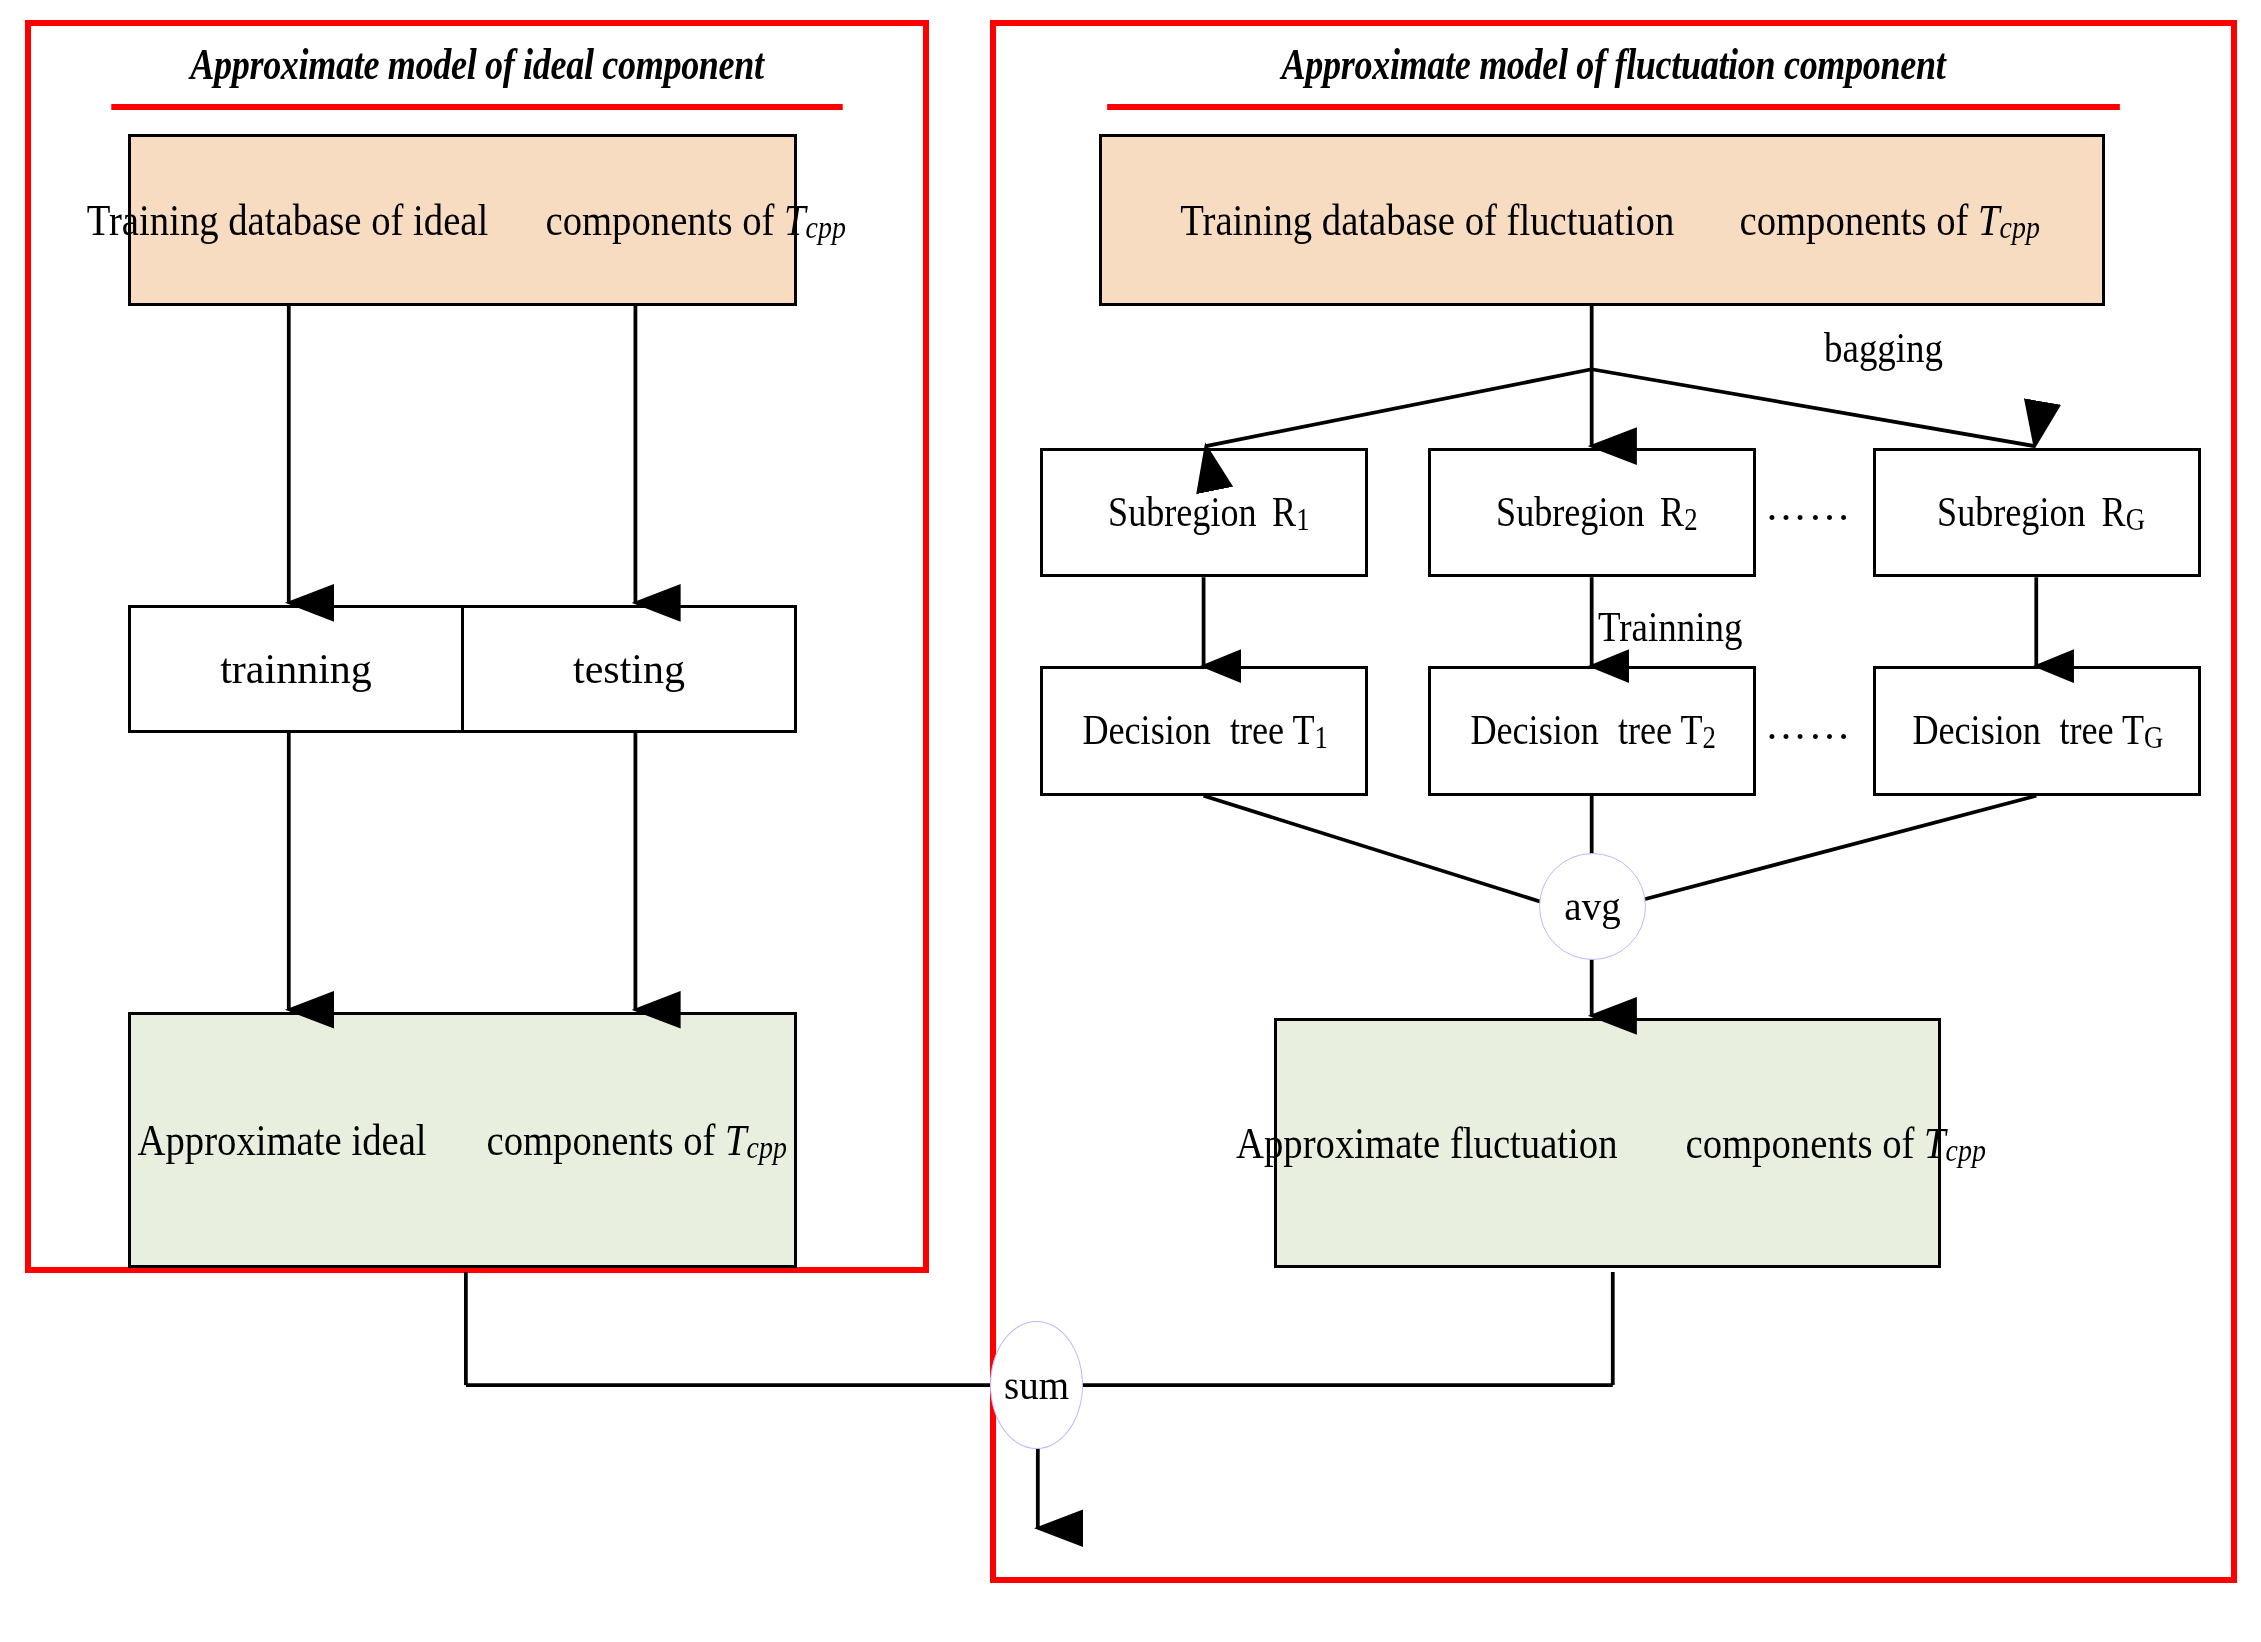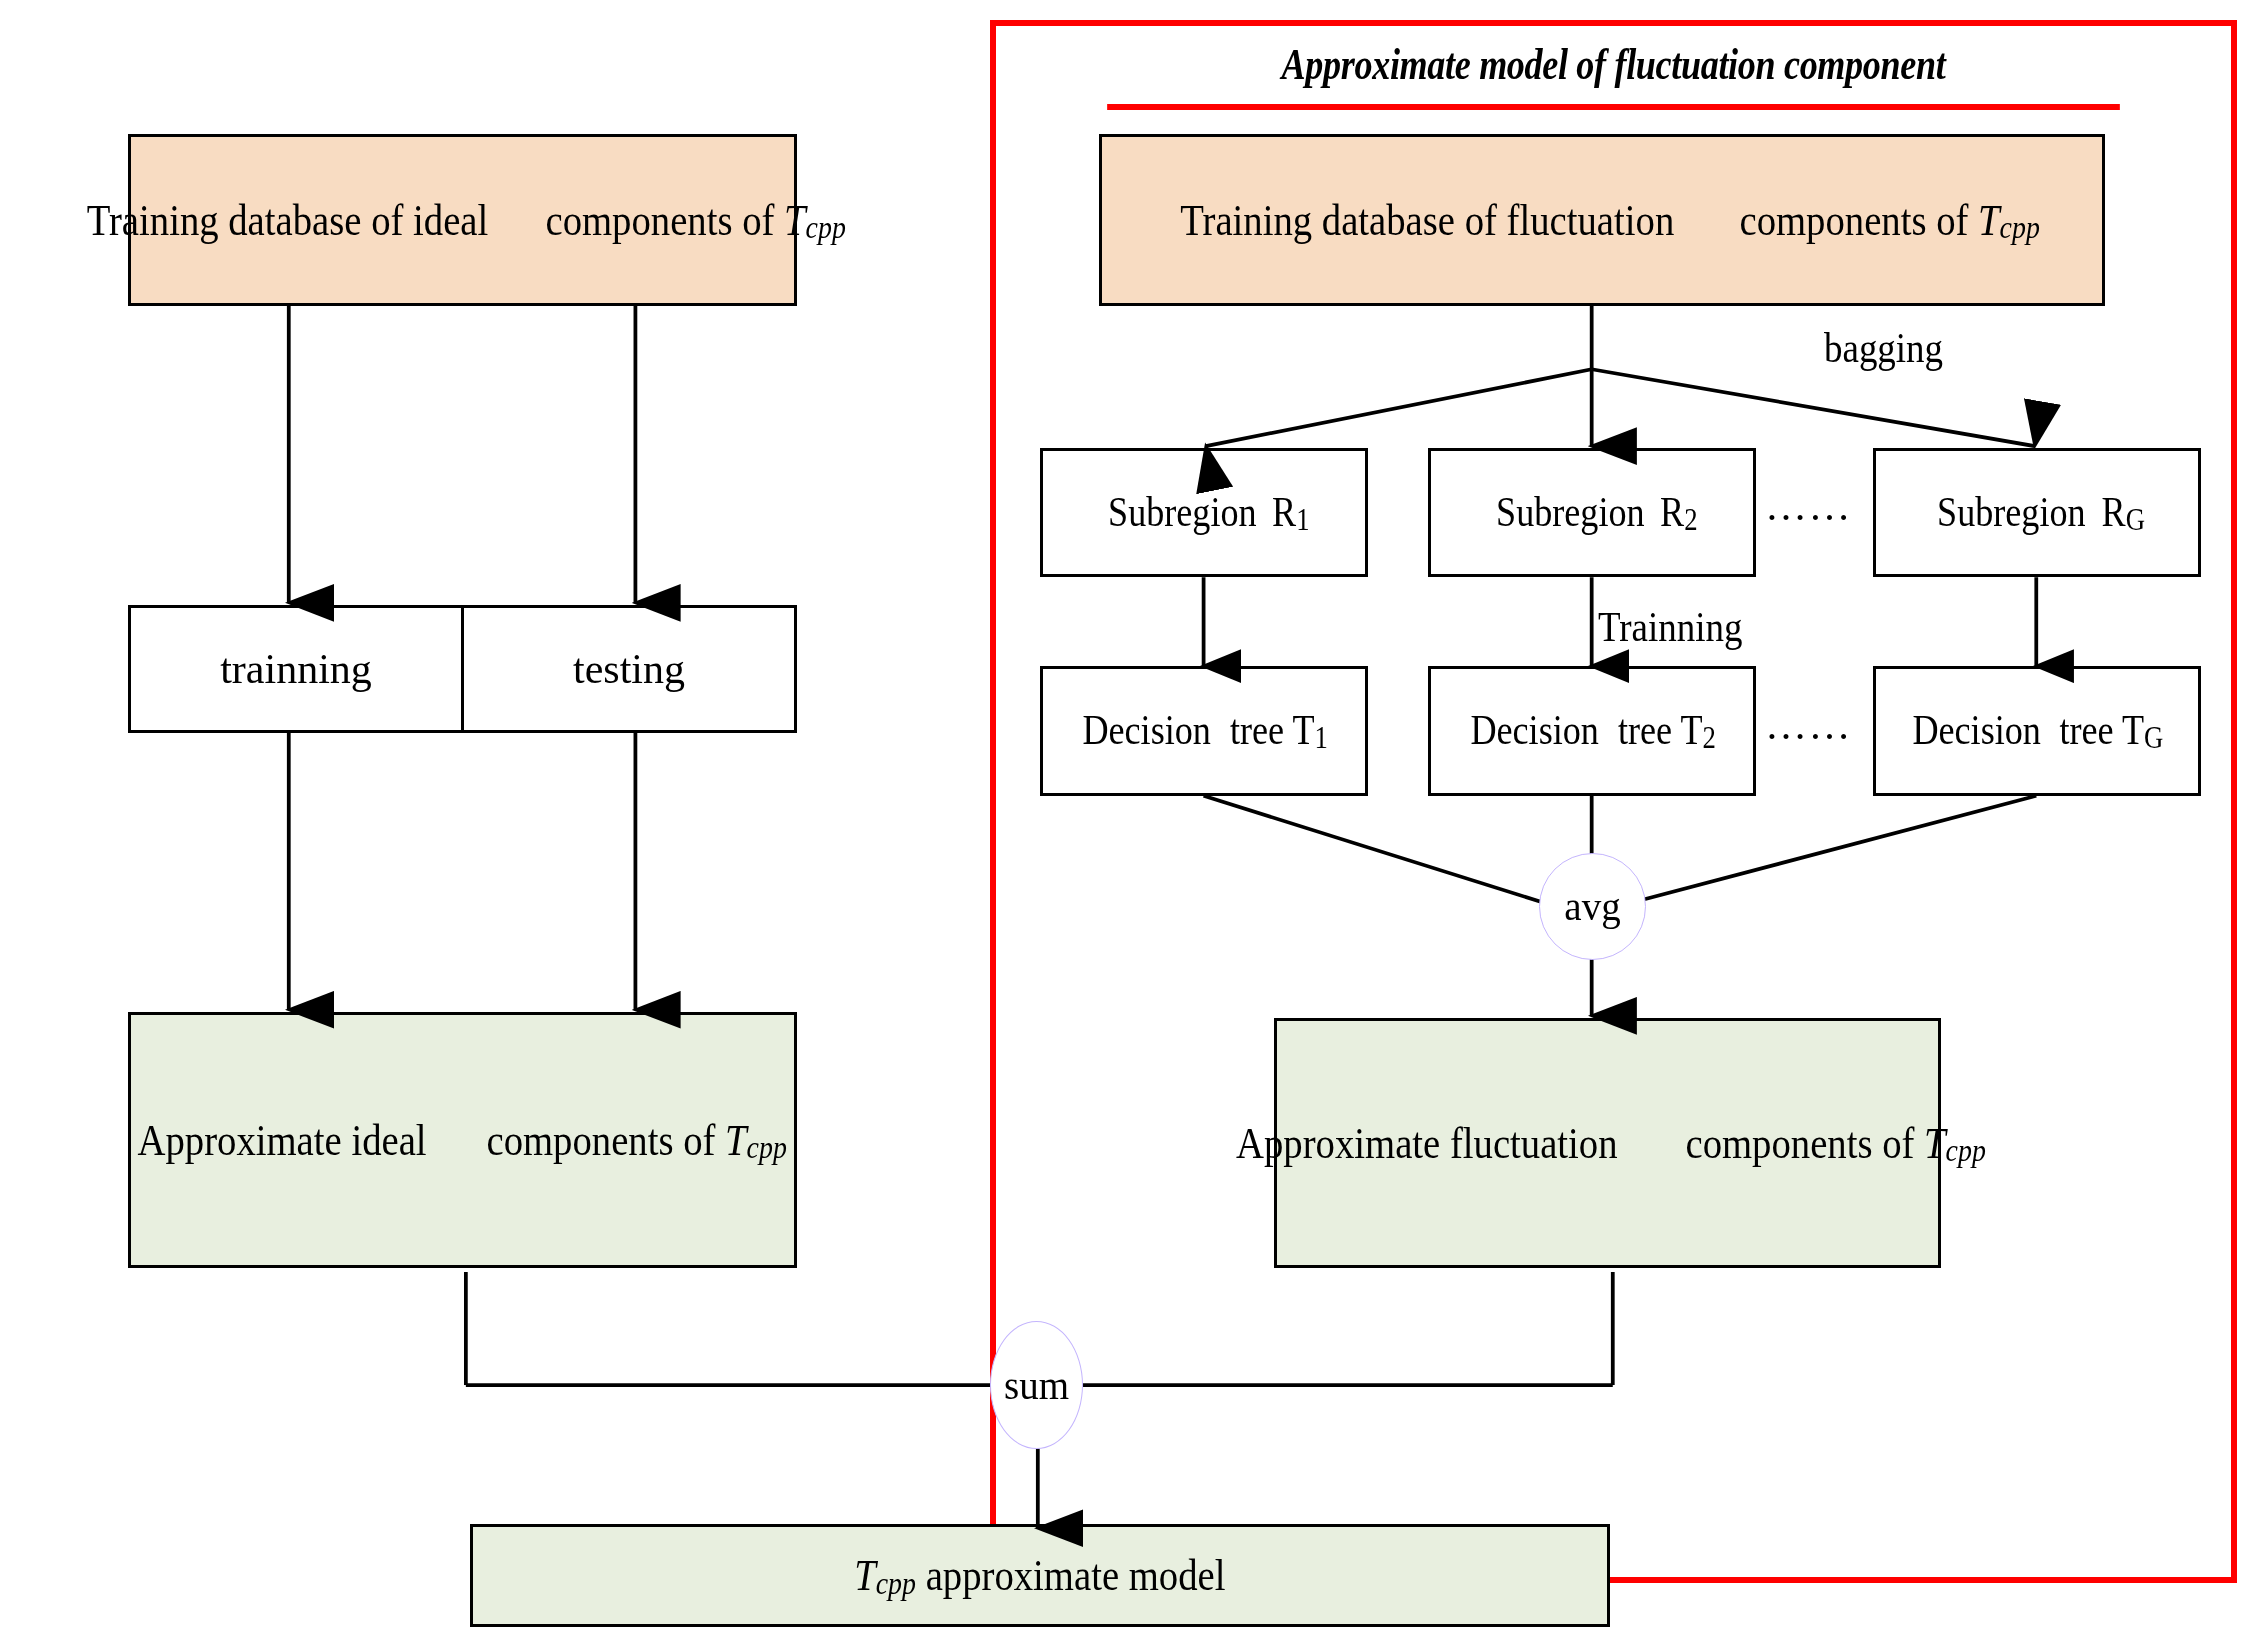--- a/index.html
+++ b/index.html
@@ -178,20 +178,23 @@
 
     <line x1="618" y1="1688" x2="618" y2="1838" stroke="#000" stroke-width="5"></line>
     <line x1="618" y1="1838" x2="1316" y2="1838" stroke="#000" stroke-width="5"></line>
 
     <line x1="2140" y1="1688" x2="2140" y2="1838" stroke="#000" stroke-width="5"></line>
     <line x1="2140" y1="1838" x2="1437" y2="1838" stroke="#000" stroke-width="5"></line>
 
     <line x1="1377" y1="1922" x2="1377" y2="2028" stroke="#000" stroke-width="5" marker-end="url(#ah)"></line>
   </svg>
 
+  <div class="panel" style="left:25px; top:19.6px; width:904px; height:1253px;">
+    <div class="panel-title">Approximate  model of ideal component</div>
+  </div>
 
   <div class="box peach f-large" style="left:128px; top:134px; width:669px; height:172px;">
     <span class="line">Training database of ideal</span>
     <span class="line">
       <span>components of </span><span class="sym">T</span><span class="sub">cpp</span>
     </span>
   </div>
 
   <div class="split" style="left:128px; top:605px; width:669px; height:128px;">
     <div>
@@ -278,20 +281,15 @@
     <span class="line">Approximate fluctuation</span>
     <span class="line">
       <span>components of </span><span class="sym">T</span><span class="sub">cpp</span>
     </span>
   </div>
 
   <div class="node-circle" style="left:990px; top:1321px; width:93px; height:128px; border-radius:50%;">
     <span>sum</span>
   </div>
 
-  <div class="box green f-large" style="left:470px; top:1524px; width:1140px; height:103px;">
-    <span class="line">
-      <span class="sym">T</span><span class="sub">cpp</span><span> approximate model</span>
-    </span>
-  </div>
 
 </div>
 
 
 </body></html>

